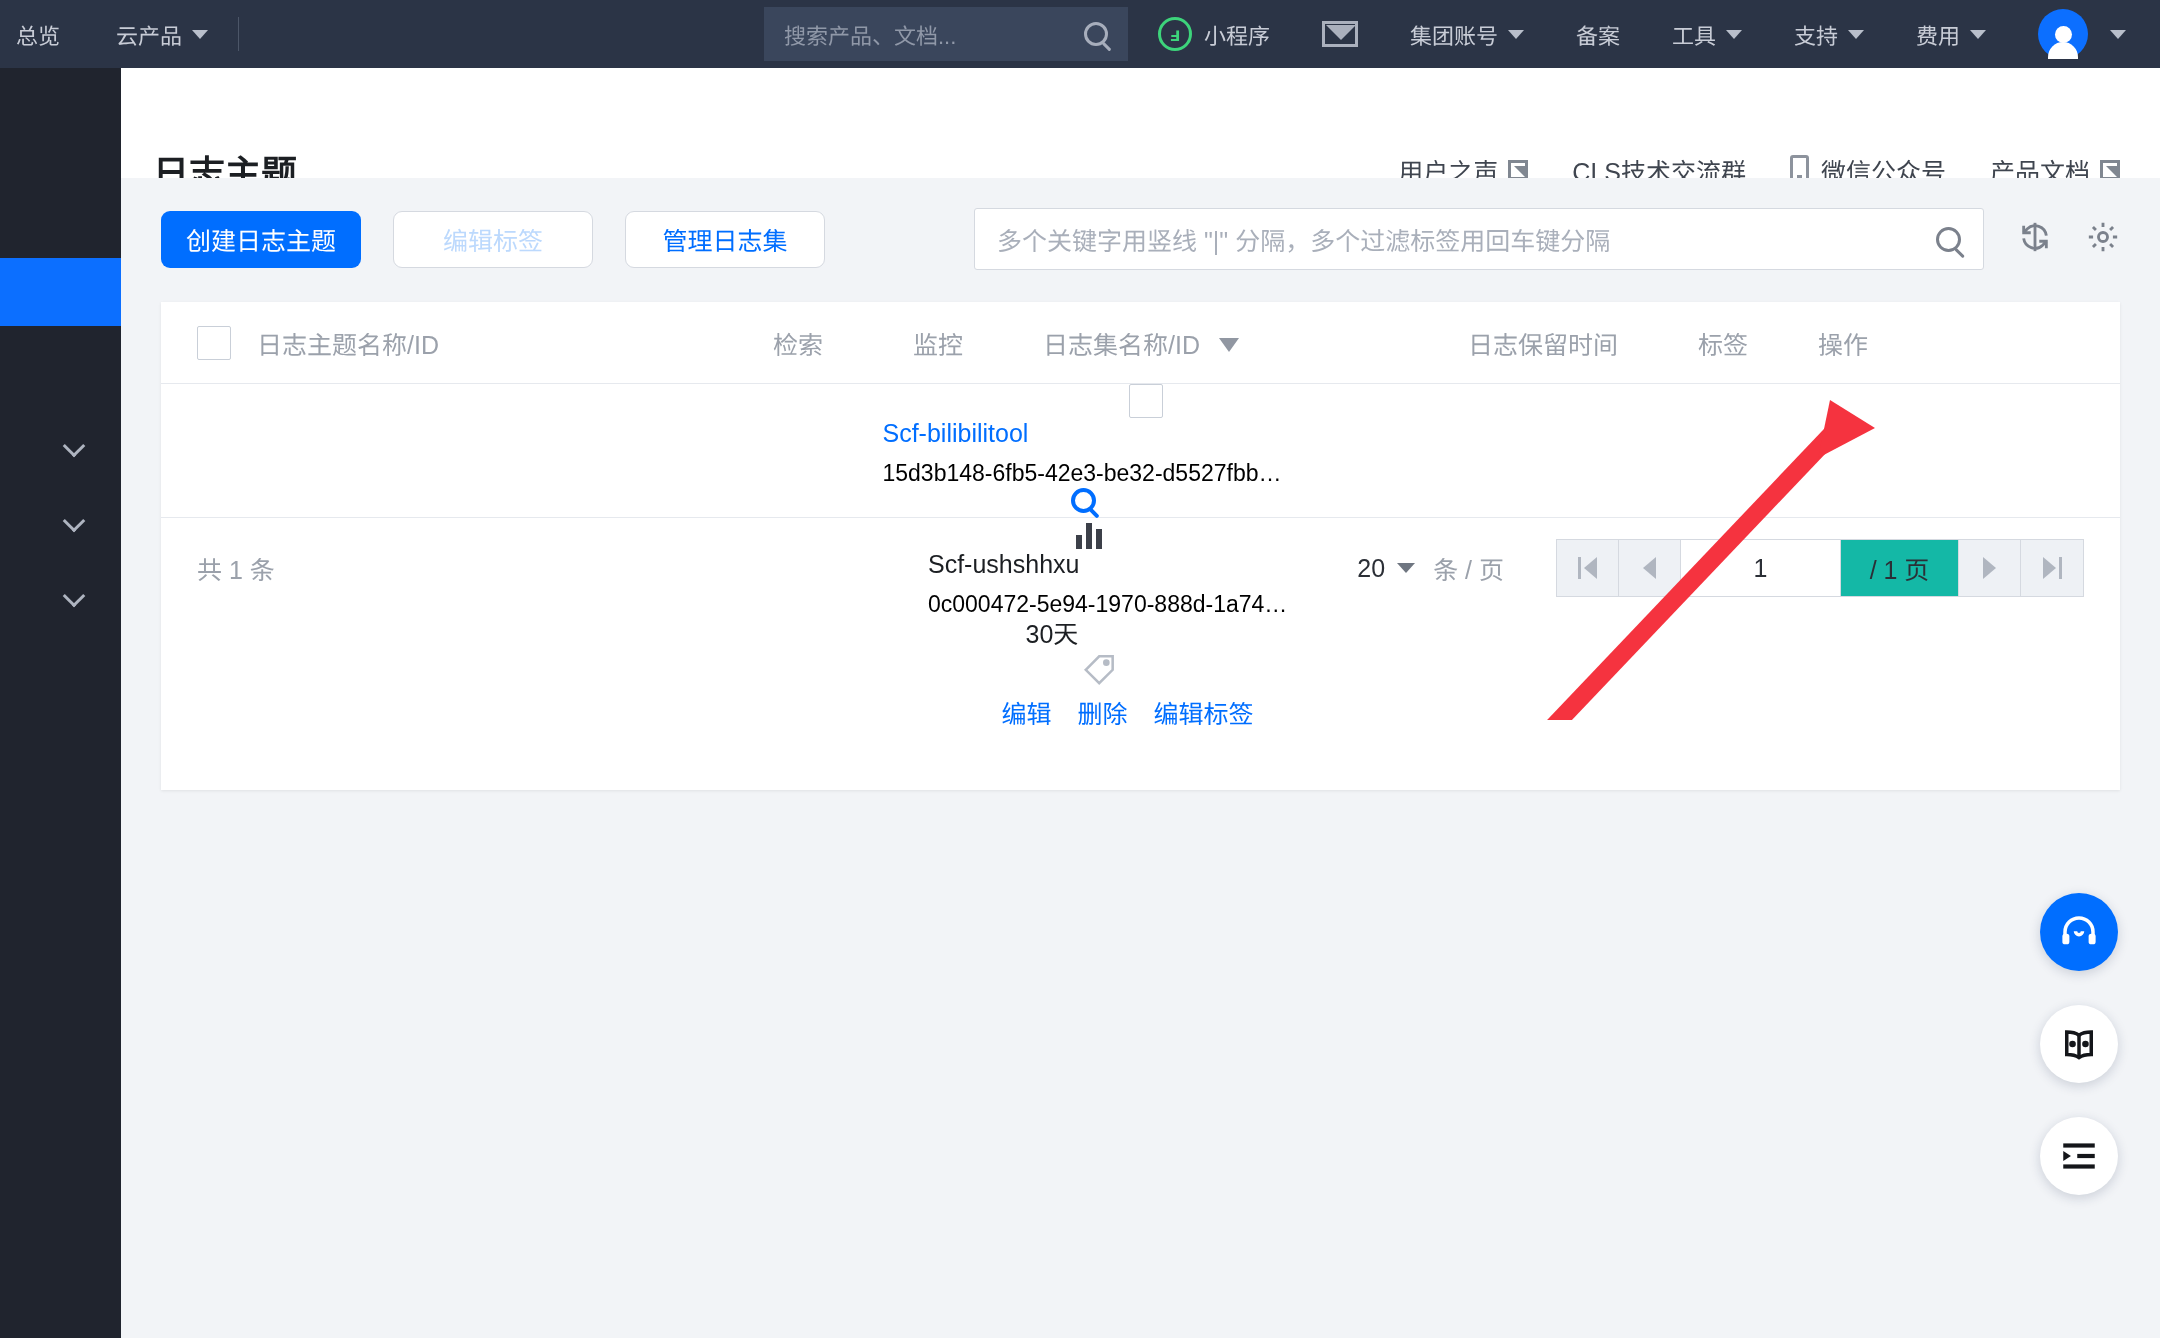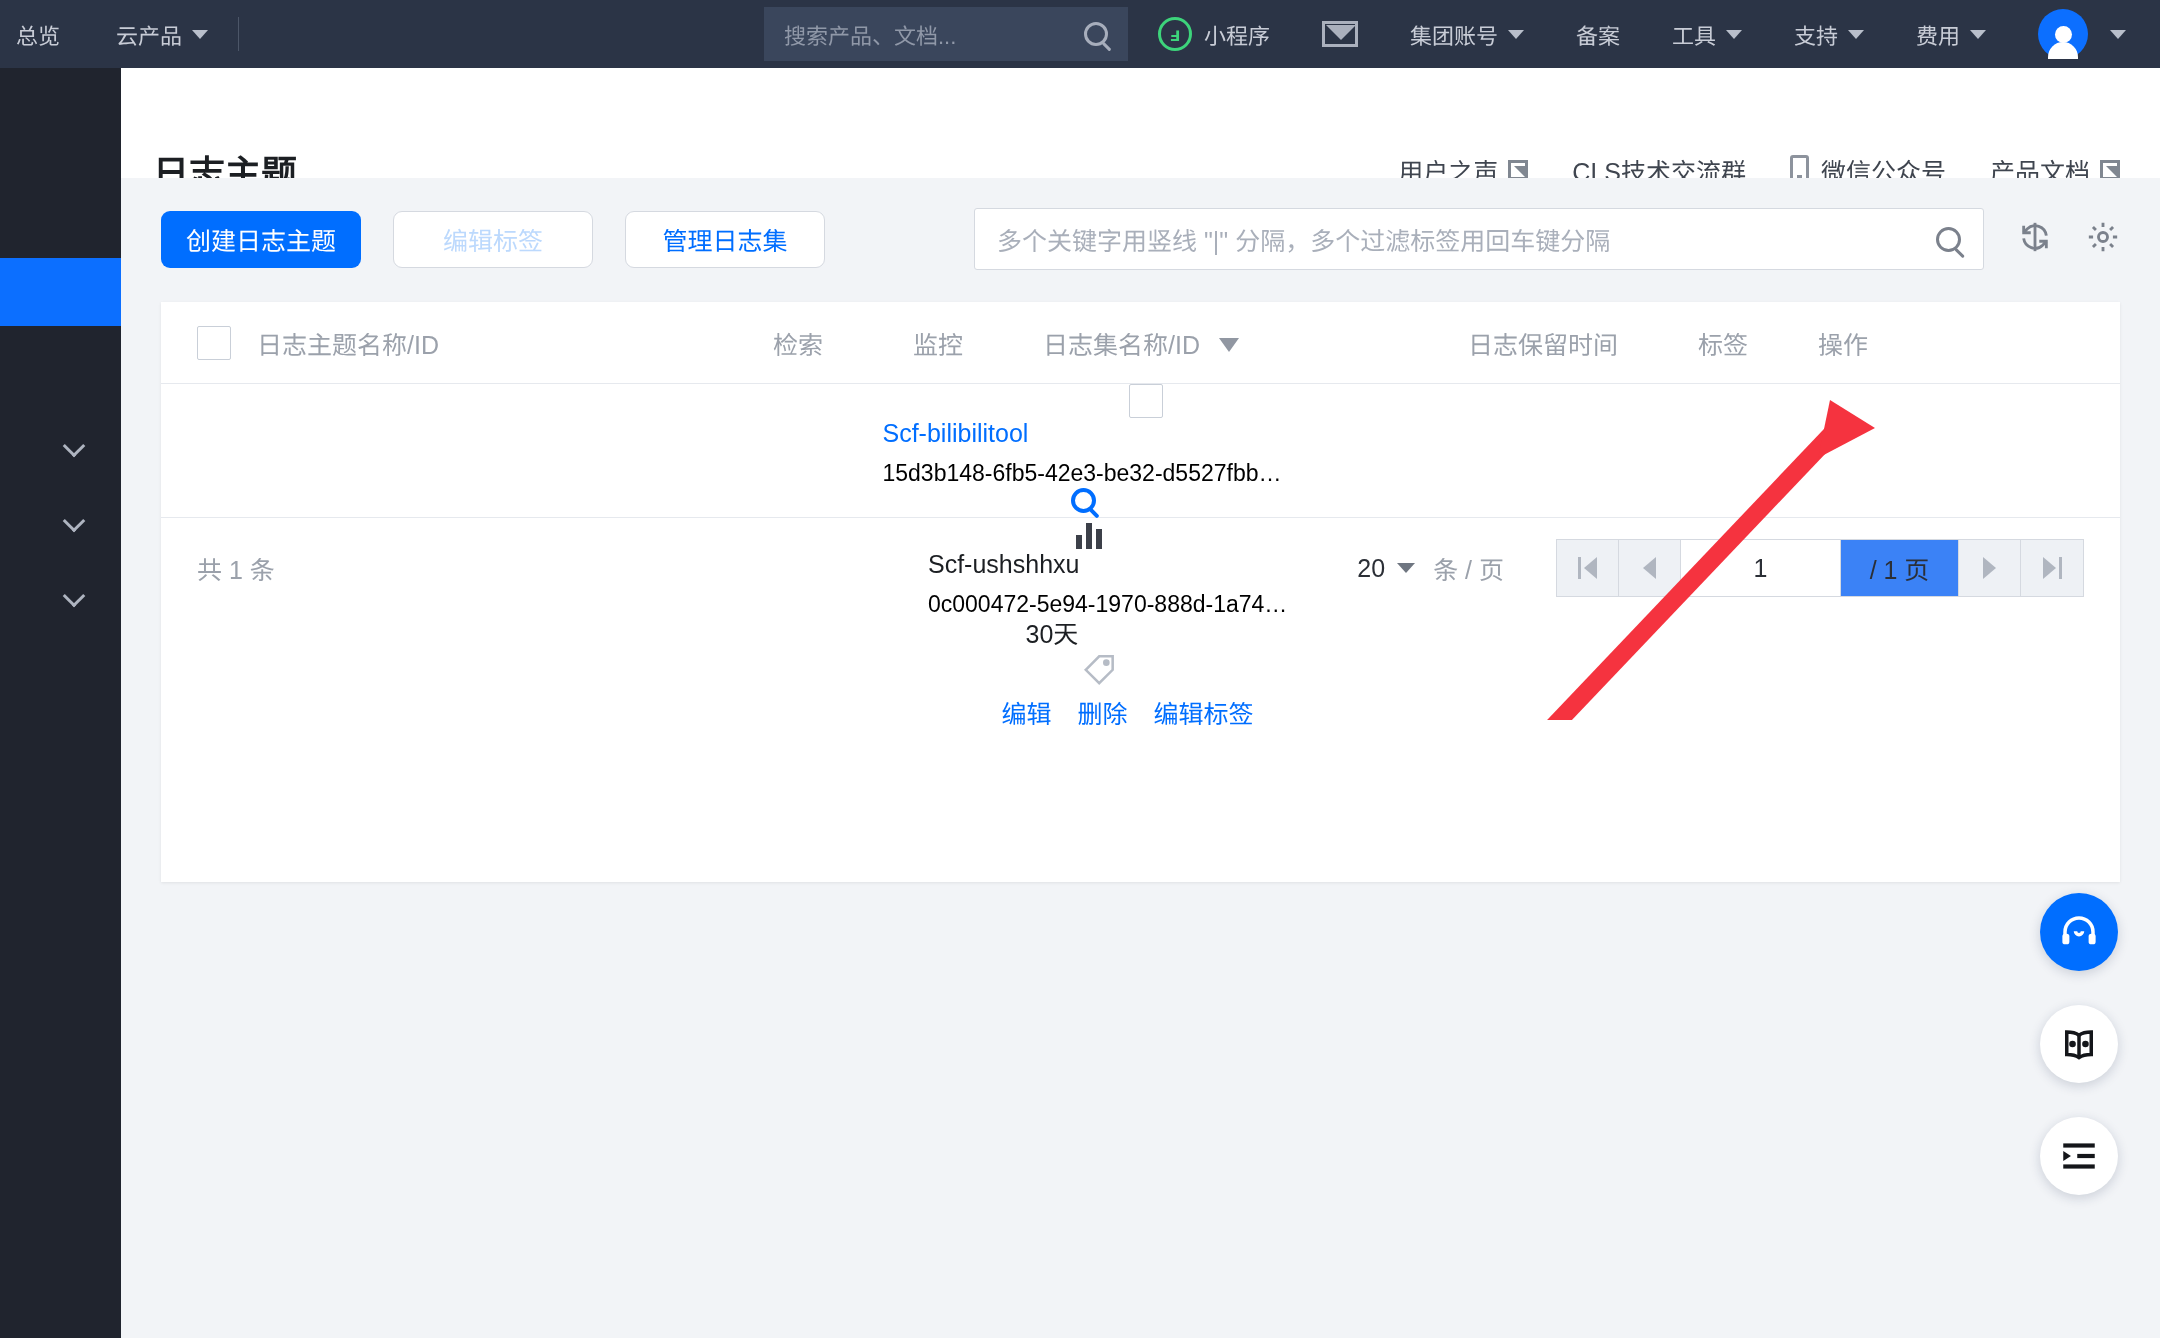--- a/index.html
+++ b/index.html
@@ -326,21 +326,21 @@
   .tb-icon {
     margin-left: 34px;
     cursor: pointer;
     flex: 0 0 auto;
   }
 
   
   #card {
     position: absolute;
     top: 124px; left: 40px;
-    width: 1959px; height: 580px;
+    width: 1959px; height: 488px;
     background: #fff;
     box-shadow: 0 1px 3px rgba(0,0,0,0.08);
   }
   #thead {
     height: 82px;
     border-bottom: 1px solid #e6e9ee;
     display: flex; align-items: center;
     color: #9ba1ab;
     font-size: 25px;
   }
@@ -448,21 +448,21 @@
   .pg-input {
     width: 160px;
     background: #fff;
     display: flex; align-items: center; justify-content: center;
     border-right: 1px solid #d5d9e0;
     color: #2b2f36;
     cursor: text;
   }
   .pg-of {
     width: 118px;
-    background: #3b82f6;
+    background: #14b8a6;
     display: flex; align-items: center; justify-content: center;
     border-right: 1px solid #d5d9e0;
     color: #2b2f36;
     white-space: nowrap;
   }
   .tri-l {
     width: 0; height: 0;
     border-top: 11px solid transparent;
     border-bottom: 11px solid transparent;
     border-right: 13px solid #b0b6c0;

